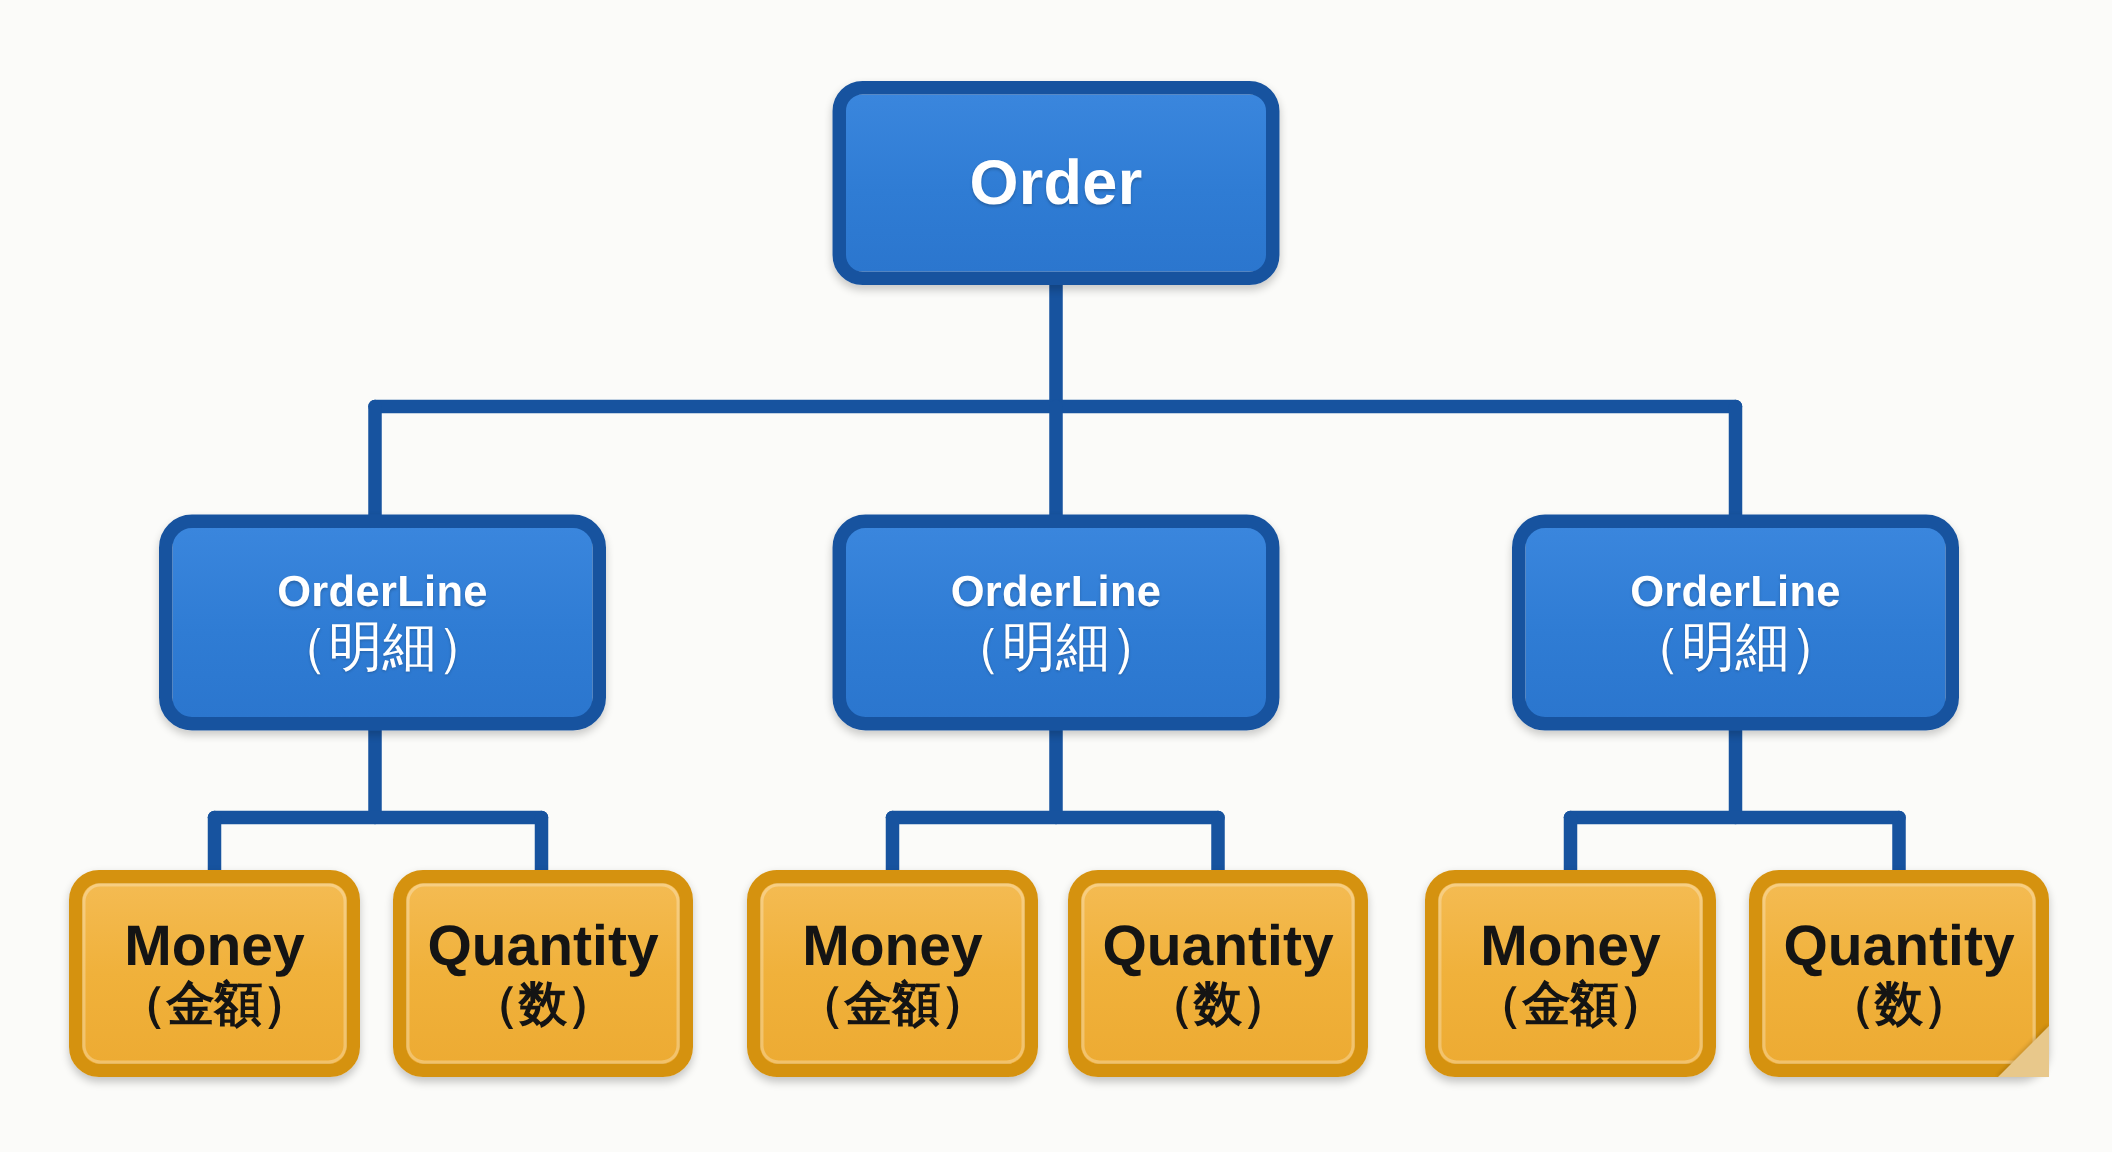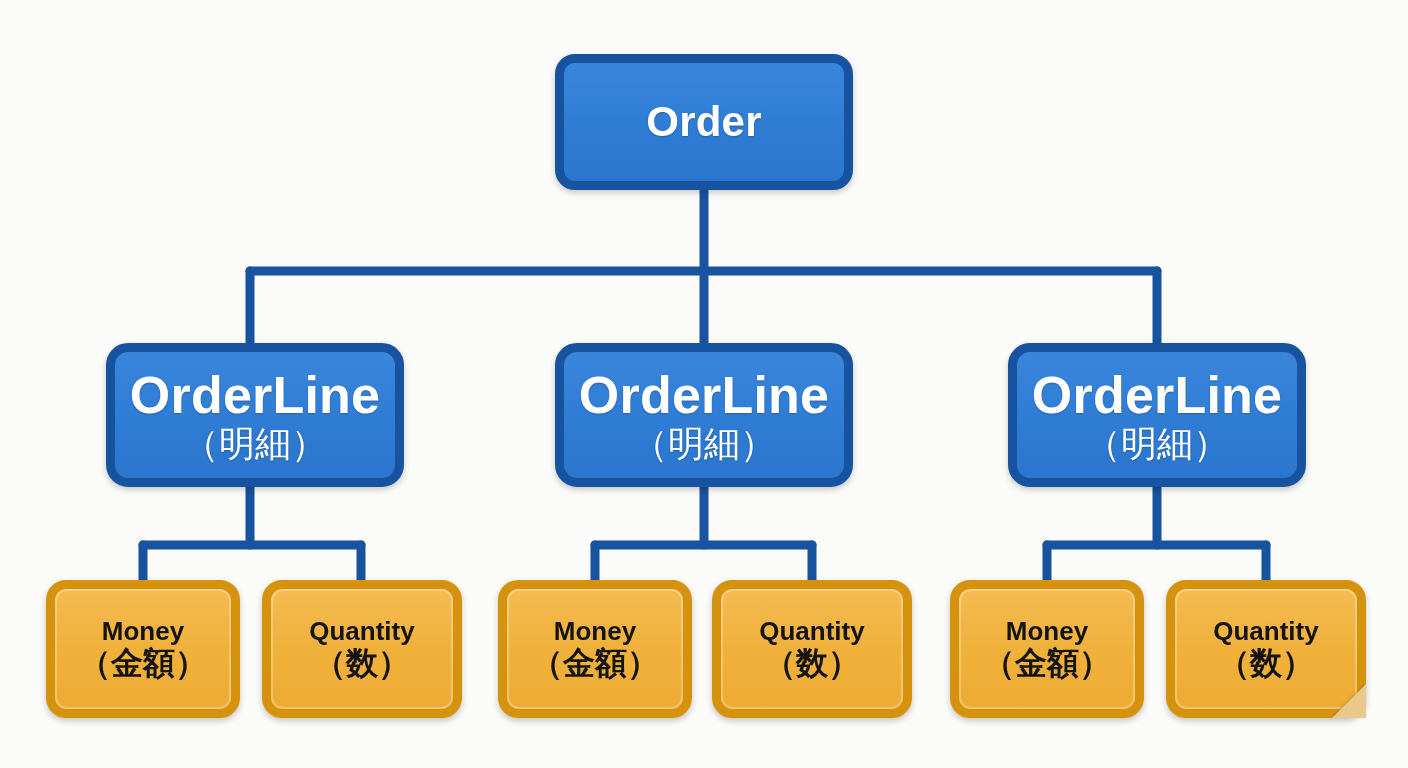--- a/index.html
+++ b/index.html
@@ -49,21 +49,21 @@
     color: #ffffff;
     box-shadow: 0 3px 6px rgba(0,0,0,0.20);
     text-shadow: 0 1px 2px rgba(0,0,0,0.22);
   }
 
   .node.blue.root {
     border-radius: 20px;
   }
 
   .node.blue .l1 {
-    font-size: 52px;
+    font-size: 29px;
     font-weight: 700;
     letter-spacing: 0.2px;
   }
   .node.blue .l2 {
     font-size: 36px;
     font-weight: 500;
   }
 
   .node.blue.root .l1 { font-size: 42px; }
   .node.blue.root .l2 { font-size: 38px; }
@@ -77,21 +77,21 @@
     box-shadow: 0 3px 6px rgba(0,0,0,0.22);
   }
   .node.gold .inner {
     position: absolute;
     left: 0; top: 0; right: 0; bottom: 0;
     border-radius: 12px;
     box-shadow: inset 0 0 0 2px rgba(255,255,255,0.28);
     pointer-events: none;
   }
   .node.gold .l1 {
-    font-size: 26px;
+    font-size: 38px;
     font-weight: 700;
   }
   .node.gold .l2 {
     font-size: 32px;
     font-weight: 700;
     text-align: center;
   }
 
   
   #fold {

